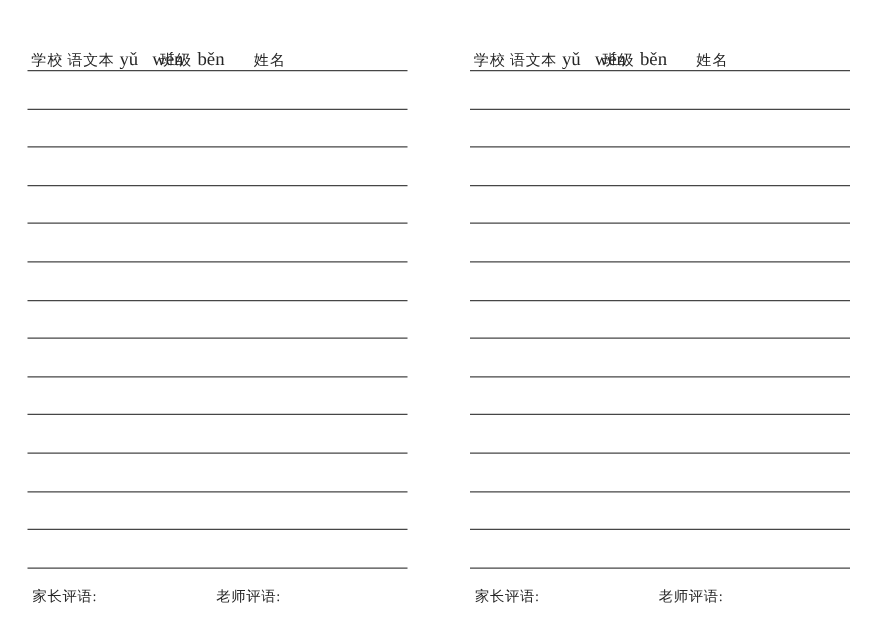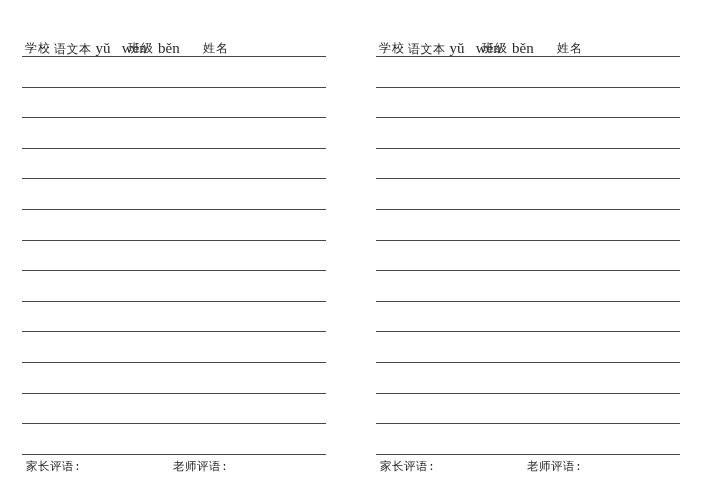--- a/index.html
+++ b/index.html
@@ -71,21 +71,21 @@
   .rule {
     height: 30.6px;
     border-bottom: 1.6px solid var(--line);
   }
   .footer-row {
     position: relative;
     height: 16px;
     margin-top: 5px;
     font-size: 11.5px;
   }
-  .footer-row span { position: absolute; top: 0; line-height: 13px; letter-spacing: 0.5px; font-family: Liberation Mono, monospace; }
+  .footer-row span { position: absolute; top: 12px; line-height: 13px; letter-spacing: 0.5px; }
   .f-parent  { left: 4px; }
   .f-teacher { left: 151px; }
 </style>
 </head>
 <body>
 
 <div class="sheet">
 
 
   <div class="columns">

